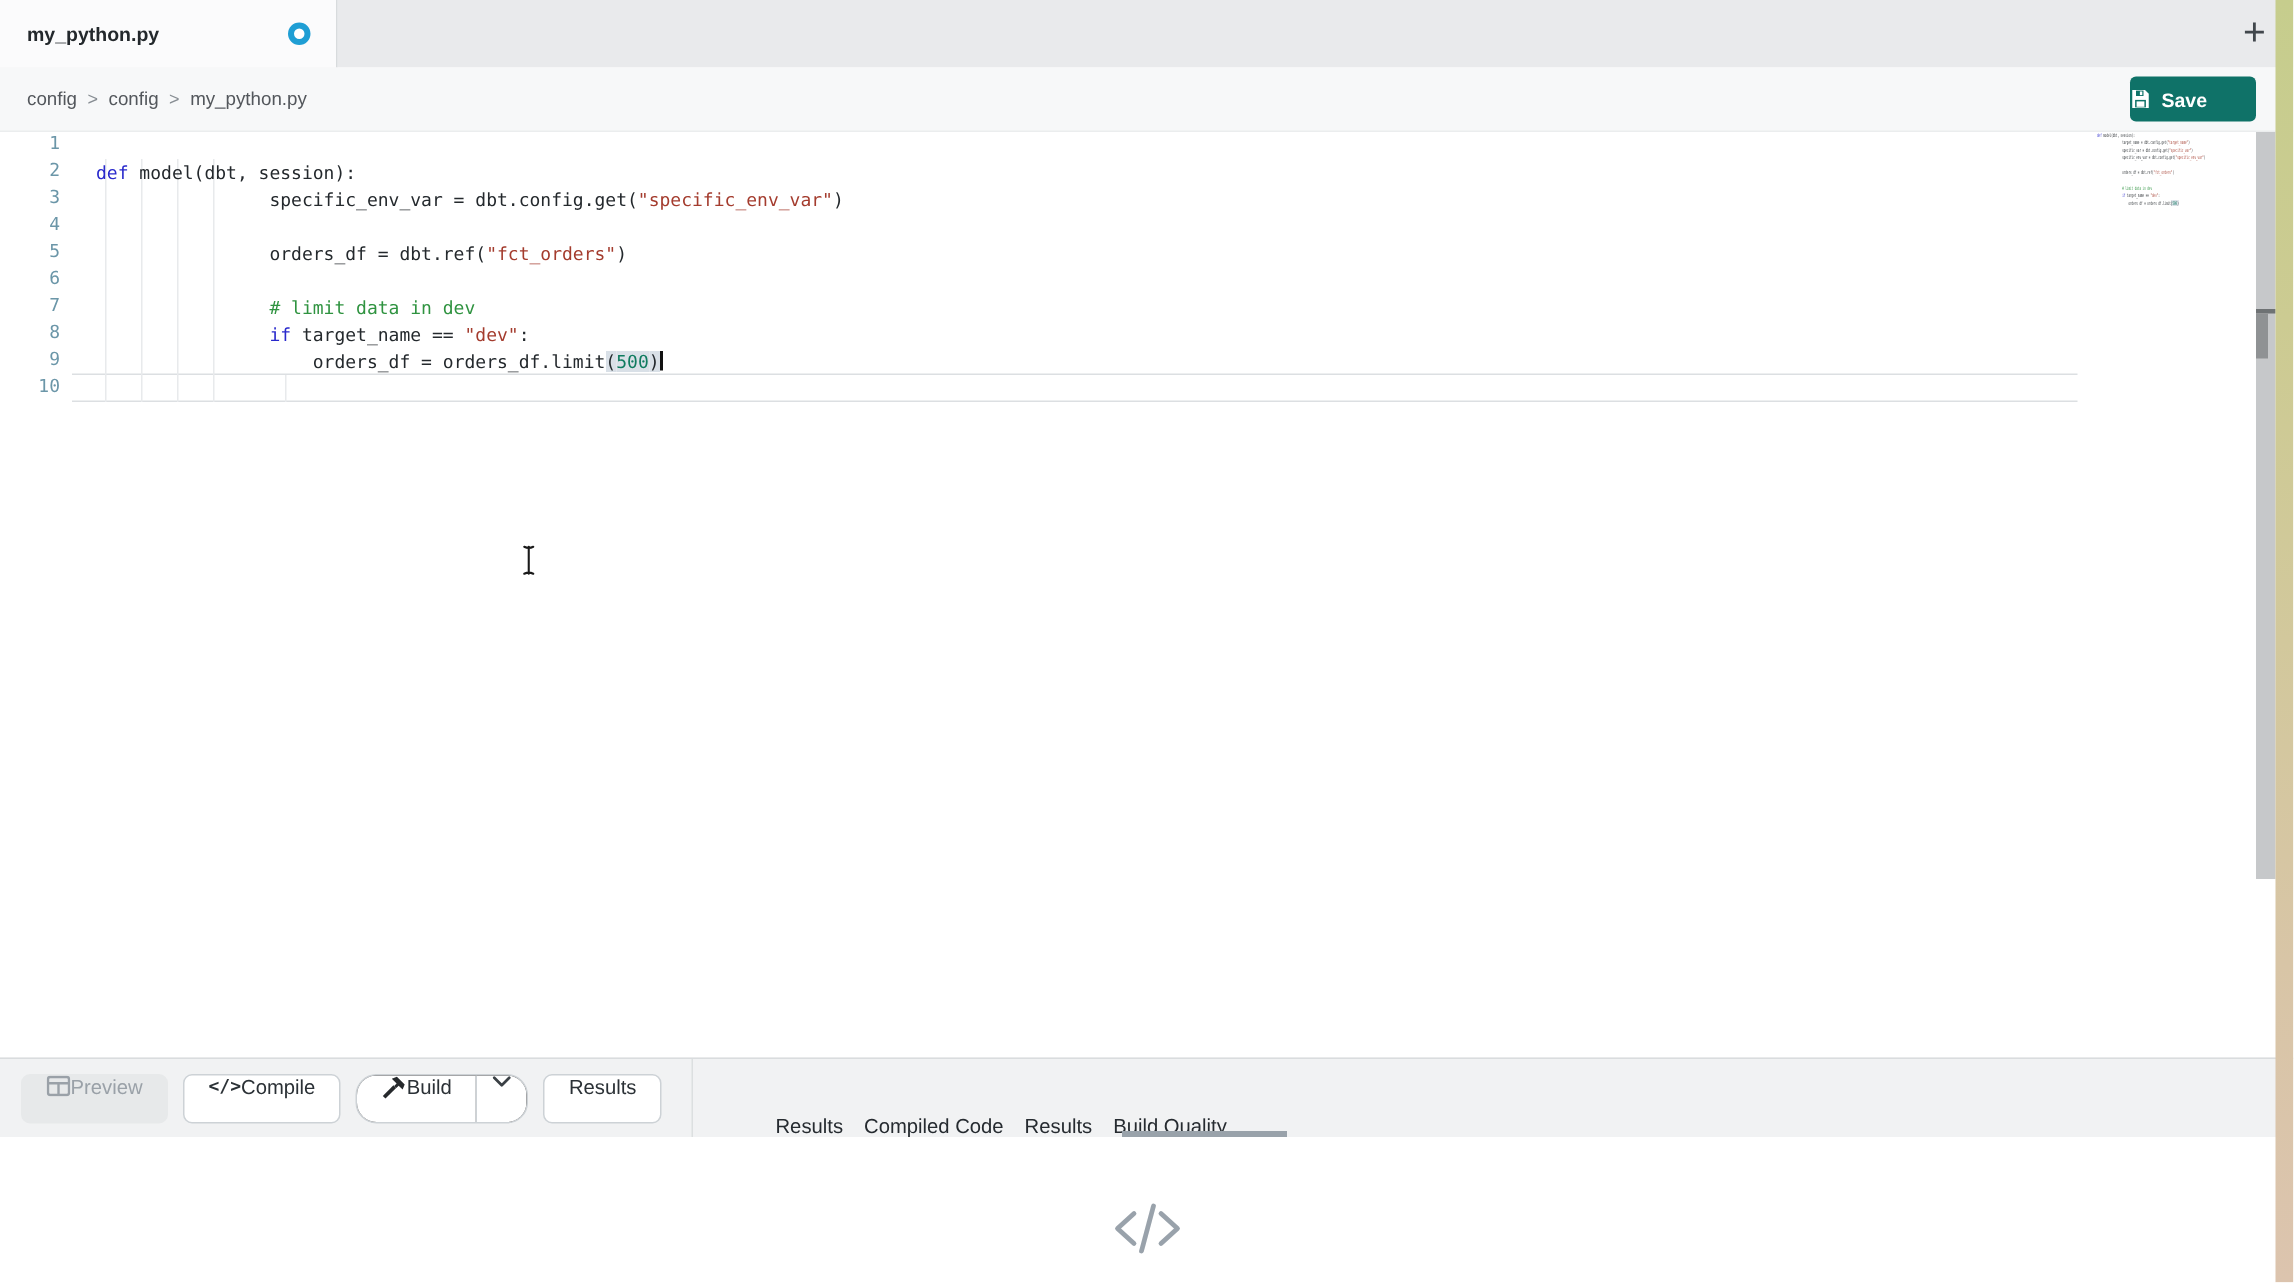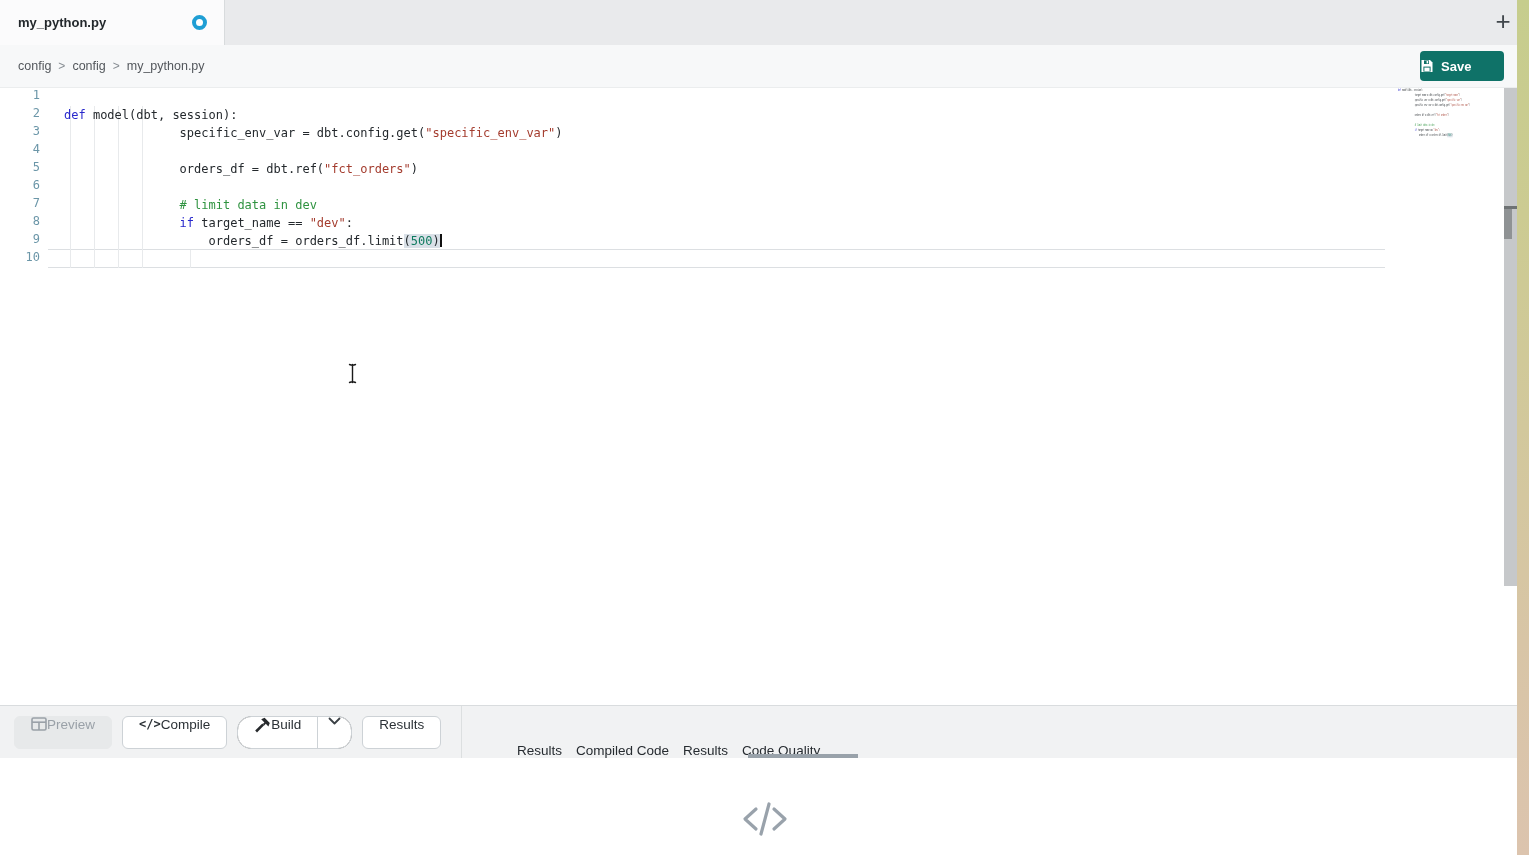--- a/index.html
+++ b/index.html
@@ -227,21 +227,21 @@
         <span>Results</span>
       </button>
     </div>
 
     <div class="tb-divider"></div>
 
     <div class="panel-tabs">
       <span class="panel-tab">Results</span>
       <span class="panel-tab">Compiled Code</span>
       <span class="panel-tab">Results</span>
-      <span class="panel-tab">Code Quality</span>
+      <span class="panel-tab">Build Quality</span>
     </div>
     <div class="tab-underline"></div>
   </div>
 
   <div class="bottom-panel">
     <svg class="empty-icon" width="46" height="42" viewBox="0 0 46 42">
       <path d="M14 11 L3 21 L14 31" stroke="#99a2ab" stroke-width="3.2" fill="none" stroke-linecap="round" stroke-linejoin="round"></path>
       <path d="M32 11 L43 21 L32 31" stroke="#99a2ab" stroke-width="3.2" fill="none" stroke-linecap="round" stroke-linejoin="round"></path>
       <path d="M27 6 L19 36" stroke="#99a2ab" stroke-width="3.2" stroke-linecap="round"></path>
     </svg>

